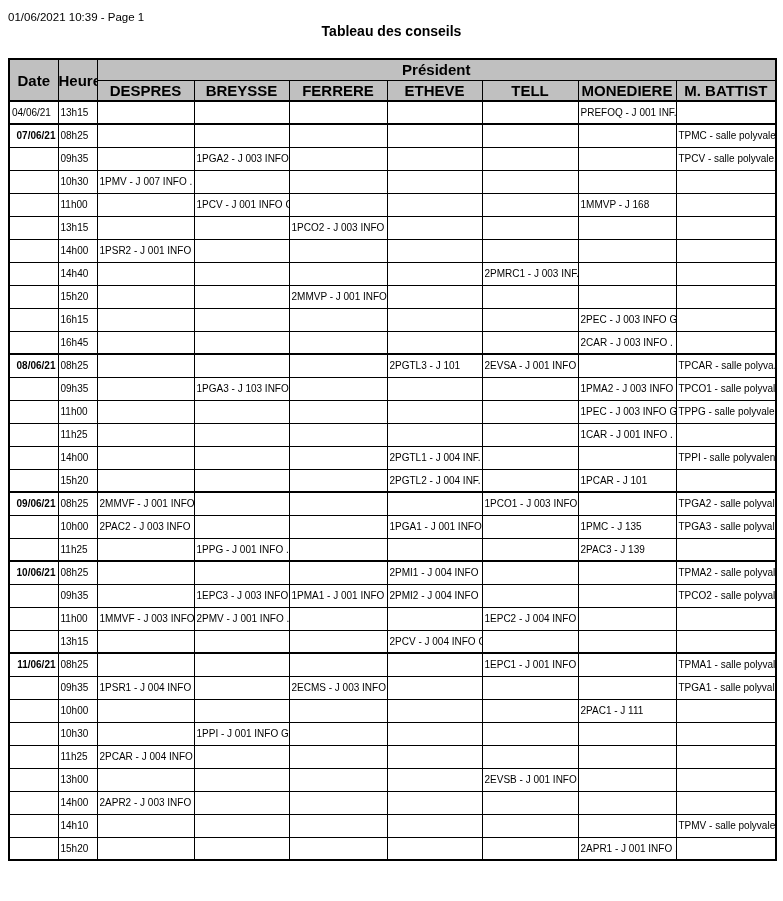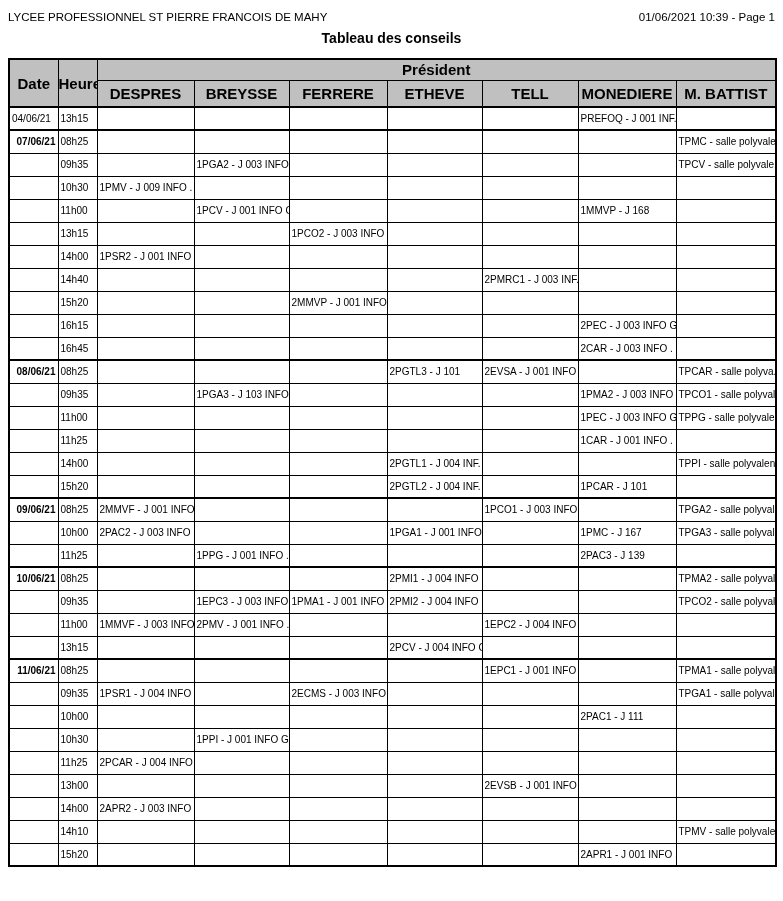--- a/index.html
+++ b/index.html
@@ -14,62 +14,60 @@
     display: flex;
     justify-content: space-between;
     align-items: flex-start;
     padding: 11px 8px 0 8px;
     font-size: 11.5px;
   }
   .doc-title {
     text-align: center;
     font-weight: bold;
     font-size: 14px;
-    margin-top: 7px;
   }
   table.schedule {
     position: absolute;
     left: 8px;
     top: 58px;
     width: 767px;
     border-collapse: collapse;
     table-layout: fixed;
     border: 2px solid #000;
   }
   table.schedule th {
     background: #c0c0c0;
     border: 1px solid #000;
     font-size: 15px;
     font-weight: bold;
     text-align: center;
     overflow: hidden;
     white-space: nowrap;
   }
   thead tr.hdr-group th { height: 21px; }
-  thead tr.hdr-names th { height: 27px; border-bottom: 2px solid #000; }
+  thead tr.hdr-names th { height: 21px; border-bottom: 2px solid #000; }
   th.th-president { border-bottom: 2px solid #000; }
   th.th-corner { border-bottom: 2px solid #000; margin-top: 12px; }
   table.schedule td {
     border: 1px solid #000;
     height: 23px;
     font-size: 10px;
     padding: 0 2px;
     white-space: nowrap;
     overflow: hidden;
     vertical-align: middle;
     background: #fff;
   }
   tr.group-start td { border-top: 2px solid #000; }
   td.date-cell.bold { font-weight: bold; text-align: right; }
 </style>
 </head>
 <body>
 
 <div class="top-bar">
-  <span>LYCEE PROFESSIONNEL ST PIERRE FRANCOIS DE MAHY</span>
   <span>01/06/2021 10:39 - Page 1</span>
 </div>
 
 <div class="doc-title">Tableau des conseils</div>
 
 <table class="schedule">
   <colgroup>
     <col style="width:49px">
     <col style="width:39px">
     <col style="width:97px">
@@ -126,21 +124,21 @@
         <td>1PGA2 - J 003 INFO .</td>
         <td></td>
         <td></td>
         <td></td>
         <td></td>
         <td>TPCV - salle polyvale.</td>
       </tr>
       <tr>
         <td class="date-cell"></td>
         <td>10h30</td>
-        <td>1PMV - J 009 INFO .</td>
+        <td>1PMV - J 007 INFO .</td>
         <td></td>
         <td></td>
         <td></td>
         <td></td>
         <td></td>
         <td></td>
       </tr>
       <tr>
         <td class="date-cell"></td>
         <td>11h00</td>
@@ -296,21 +294,21 @@
         <td>TPGA2 - salle polyval.</td>
       </tr>
       <tr>
         <td class="date-cell"></td>
         <td>10h00</td>
         <td>2PAC2 - J 003 INFO .</td>
         <td></td>
         <td></td>
         <td>1PGA1 - J 001 INFO .</td>
         <td></td>
-        <td>1PMC - J 167</td>
+        <td>1PMC - J 135</td>
         <td>TPGA3 - salle polyval.</td>
       </tr>
       <tr>
         <td class="date-cell"></td>
         <td>11h25</td>
         <td></td>
         <td>1PPG - J 001 INFO .</td>
         <td></td>
         <td></td>
         <td></td>

